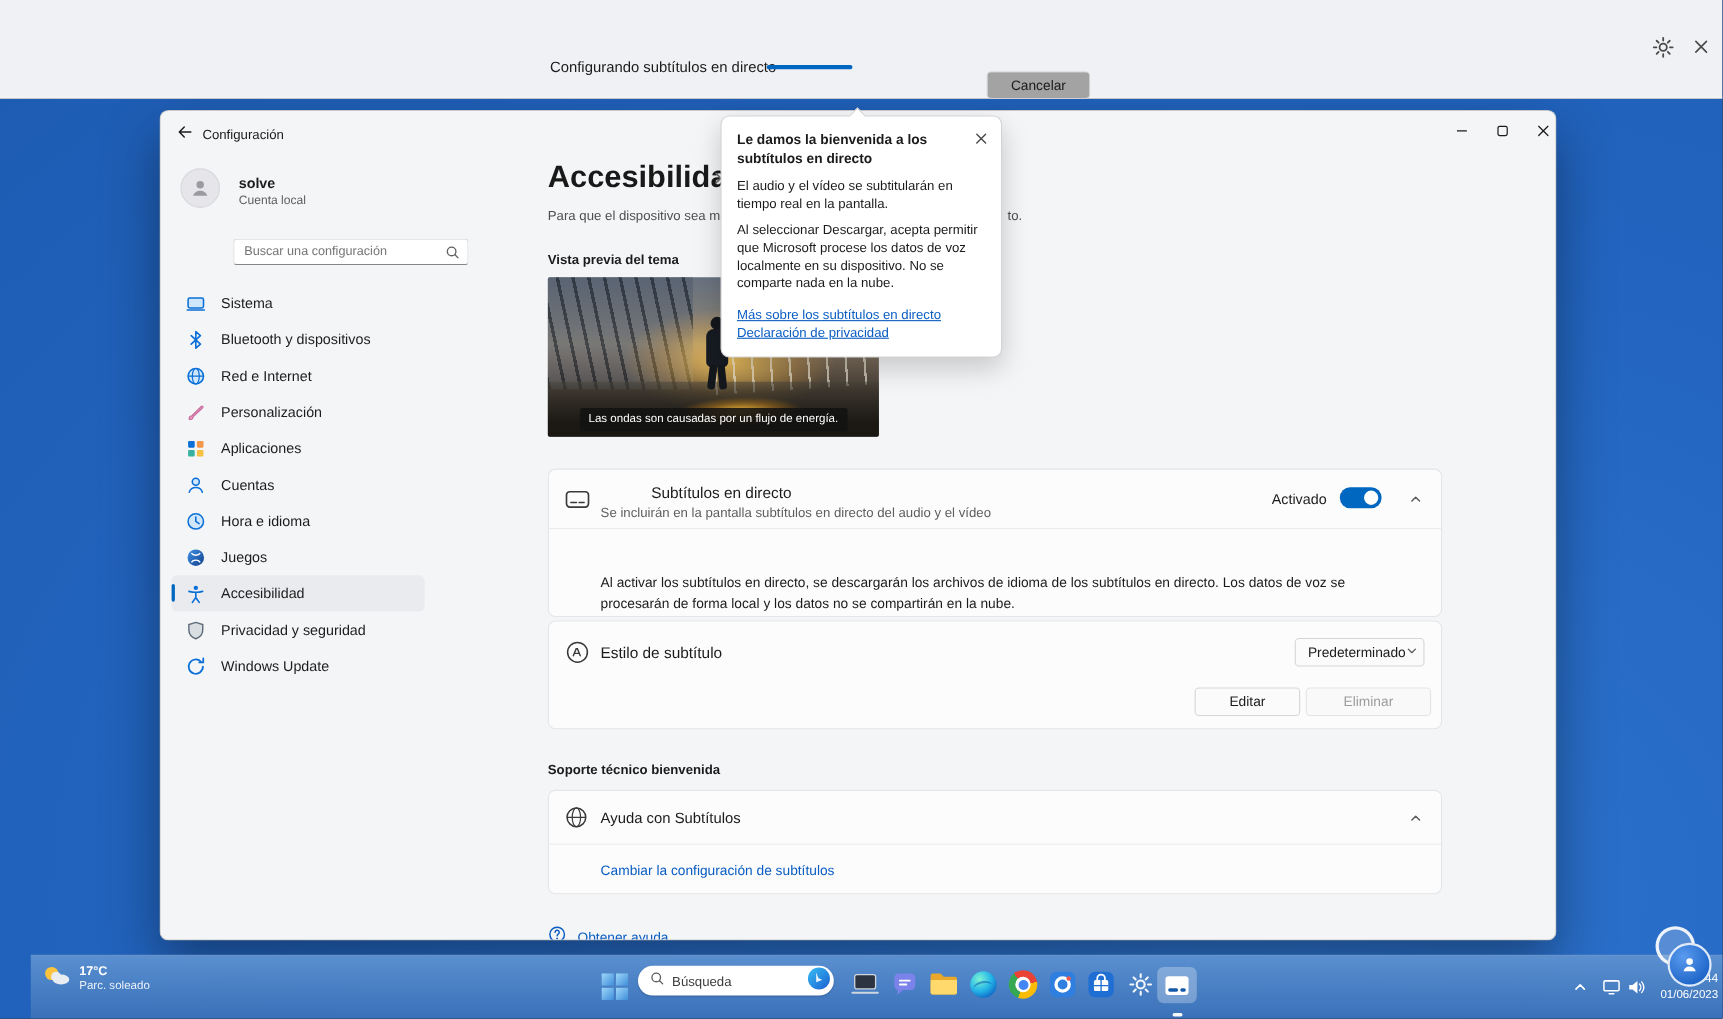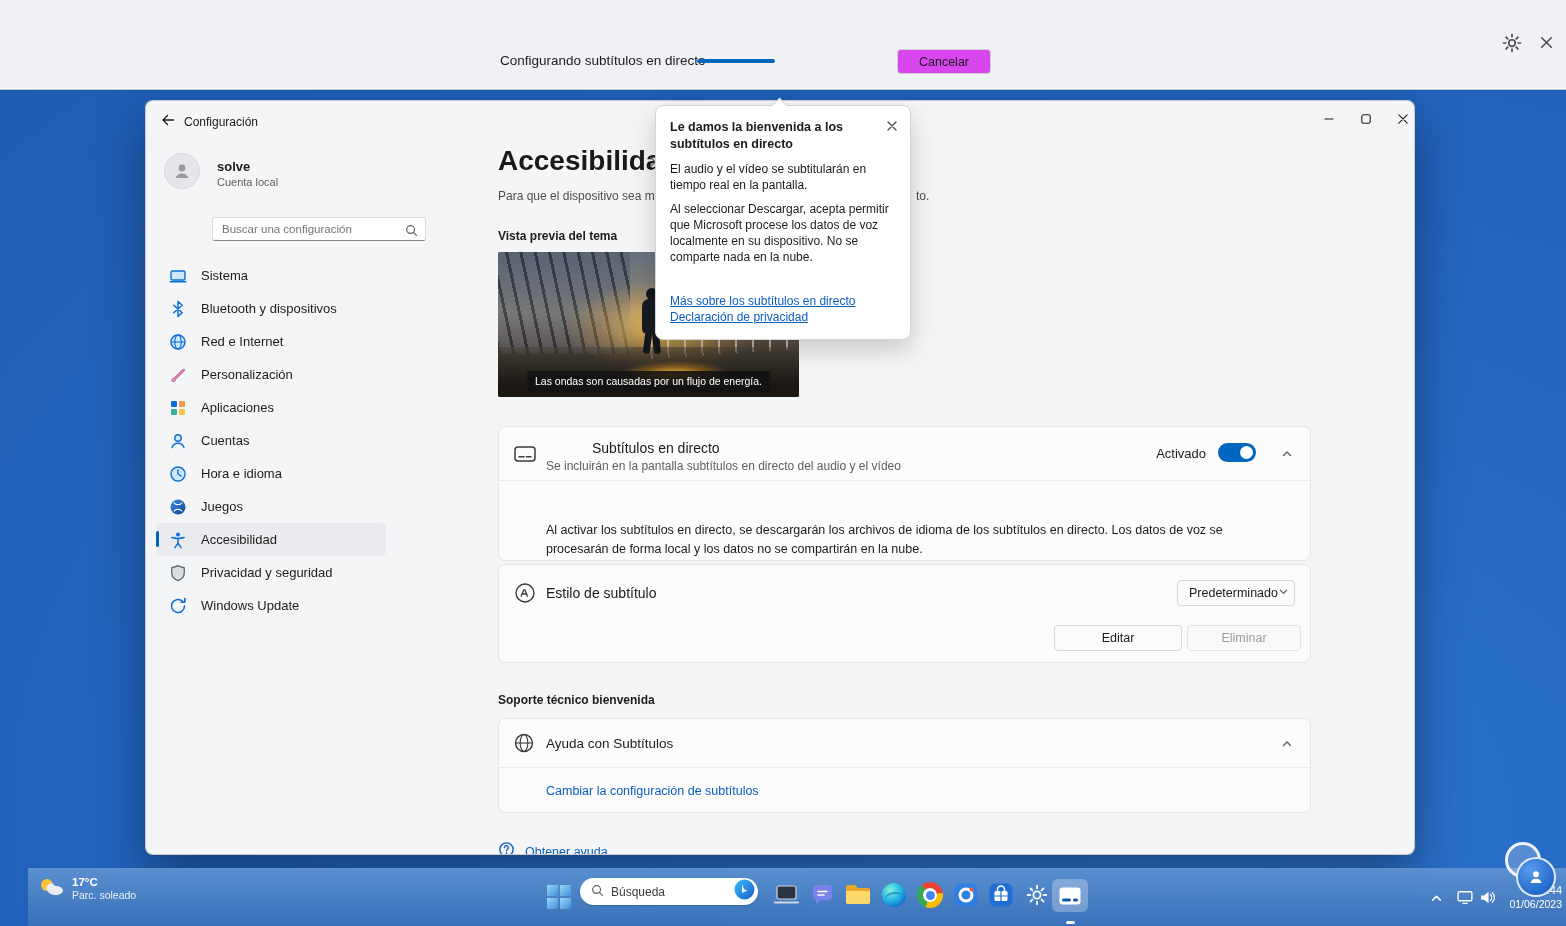--- a/index.html
+++ b/index.html
@@ -7,21 +7,21 @@
   .screen{position:relative;width:1566px;height:926px;overflow:hidden;
     font-family:"Liberation Sans",sans-serif;color:#1b1b1b;
     background:radial-gradient(130% 150% at 72% 88%, #2d74cf 0%, #2264bf 45%, #1b57ab 100%);}
   .abs{position:absolute;}
 
   
   .capbar{position:absolute;left:0;top:0;width:1566px;height:90px;background:#f0f1f4;
     border-bottom:1px solid #c3c7cc;box-shadow:inset 0 -1px 0 rgba(255,255,255,.6);z-index:40;}
   .cap-status{left:500px;top:53px;font-size:13.5px;color:#1b1b1b;}
   .cap-progress{left:697px;top:59px;width:78px;height:4px;border-radius:2px;background:#0067c0;}
-  .cap-cancel{left:897px;top:49px;width:94px;height:25px;background:#d946ef;border:1px solid #d0d0d0;
+  .cap-cancel{left:897px;top:65px;width:94px;height:25px;background:#a3a3a3;border:1px solid #d0d0d0;
     border-radius:4px;font-size:12.5px;display:flex;align-items:center;justify-content:center;cursor:default;}
   .cap-gear{left:1501px;top:32px;width:22px;height:22px;}
   .cap-close{left:1539px;top:35px;width:16px;height:16px;}
 
   
   .win{position:absolute;left:145px;top:100px;width:1270px;height:755px;background:#f4f5f7;
     border-radius:8px;border:1px solid rgba(0,0,0,.18);box-shadow:0 22px 50px rgba(0,0,0,.38);
     overflow:hidden;z-index:10;}
   .win-title{left:38px;top:14px;font-size:12px;color:#1b1b1b;}
   .back-btn{left:14px;top:11px;width:20px;height:20px;}
@@ -95,21 +95,21 @@
   .c1-line2{left:47px;top:94px;width:722px;font-size:12.5px;line-height:1.55;}
 
   .card2{top:463px;height:99px;}
   .c2-icon{left:14px;top:16px;}
   .c2-label{left:47px;top:20px;font-size:14px;}
   .dropdown{right:15px;top:15px;width:118px;height:26px;background:#fbfbfb;border:1px solid #d6d6d6;
     border-radius:4px;display:flex;align-items:center;justify-content:space-between;
     padding:0 8px 0 11px;font-size:12.5px;cursor:default;}
   .btn{position:absolute;top:60px;height:26px;border-radius:4px;font-size:12.5px;
     display:flex;align-items:center;justify-content:center;cursor:default;}
-  .btn-edit{right:128px;width:128px;background:#fbfbfb;border:1px solid #d6d6d6;color:#1b1b1b;}
+  .btn-edit{right:128px;width:96px;background:#fbfbfb;border:1px solid #d6d6d6;color:#1b1b1b;}
   .btn-del{right:9px;width:114px;background:#f9f9f9;border:1px solid #e4e4e4;color:#9c9c9c;}
 
   .support-h{left:352px;top:592px;font-size:12px;font-weight:bold;}
   .card3{top:617px;height:95px;}
   .c3-icon{left:14px;top:13px;}
   .c3-title{left:47px;top:17px;font-size:13.5px;}
   .c3-chev{right:12px;top:14px;}
   .c3-div{top:48px;}
   .c3-link{left:47px;top:65px;font-size:12.5px;color:#0a5dc2;cursor:default;}
 
@@ -118,21 +118,21 @@
 
   
   .popup{position:absolute;left:655px;top:105px;width:256px;background:#fff;border:1px solid #d4d4d6;
     border-radius:8px;box-shadow:0 10px 24px rgba(0,0,0,.18);padding:13px 14px 14px 14px;z-index:50;}
   .popup .beak{position:absolute;left:118px;top:-6px;width:11px;height:11px;background:#fff;
     border-left:1px solid #d4d4d6;border-top:1px solid #d4d4d6;transform:rotate(45deg);}
   .popup h3{margin:0;font-size:12.5px;line-height:1.35;width:208px;}
   .popup-close{position:absolute;right:10px;top:12px;width:16px;height:16px;display:flex;
     align-items:center;justify-content:center;}
   .popup p{margin:9px 0 0 0;font-size:12px;line-height:1.32;color:#1b1b1b;}
-  .popup .plinks{margin-top:28px;}
+  .popup .plinks{margin-top:13px;}
   .popup .plink{display:block;font-size:12px;line-height:1.32;color:#0a5dc2;text-decoration:underline;cursor:default;}
 
   
   .taskbar{position:absolute;left:0;top:868px;width:1566px;height:58px;z-index:30;
     background:linear-gradient(180deg, rgba(92,145,209,.96), rgba(58,113,184,.96));
     border-top:1px solid rgba(255,255,255,.22);margin-left:28px;}
   .weather{left:10px;top:7px;display:flex;gap:8px;align-items:center;cursor:default;}
   .weather-txt{display:flex;flex-direction:column;line-height:13px;}
   .weather-temp{font-size:11.5px;color:#fff;font-weight:bold;}
   .weather-cond{font-size:10.5px;color:rgba(255,255,255,.88);}

